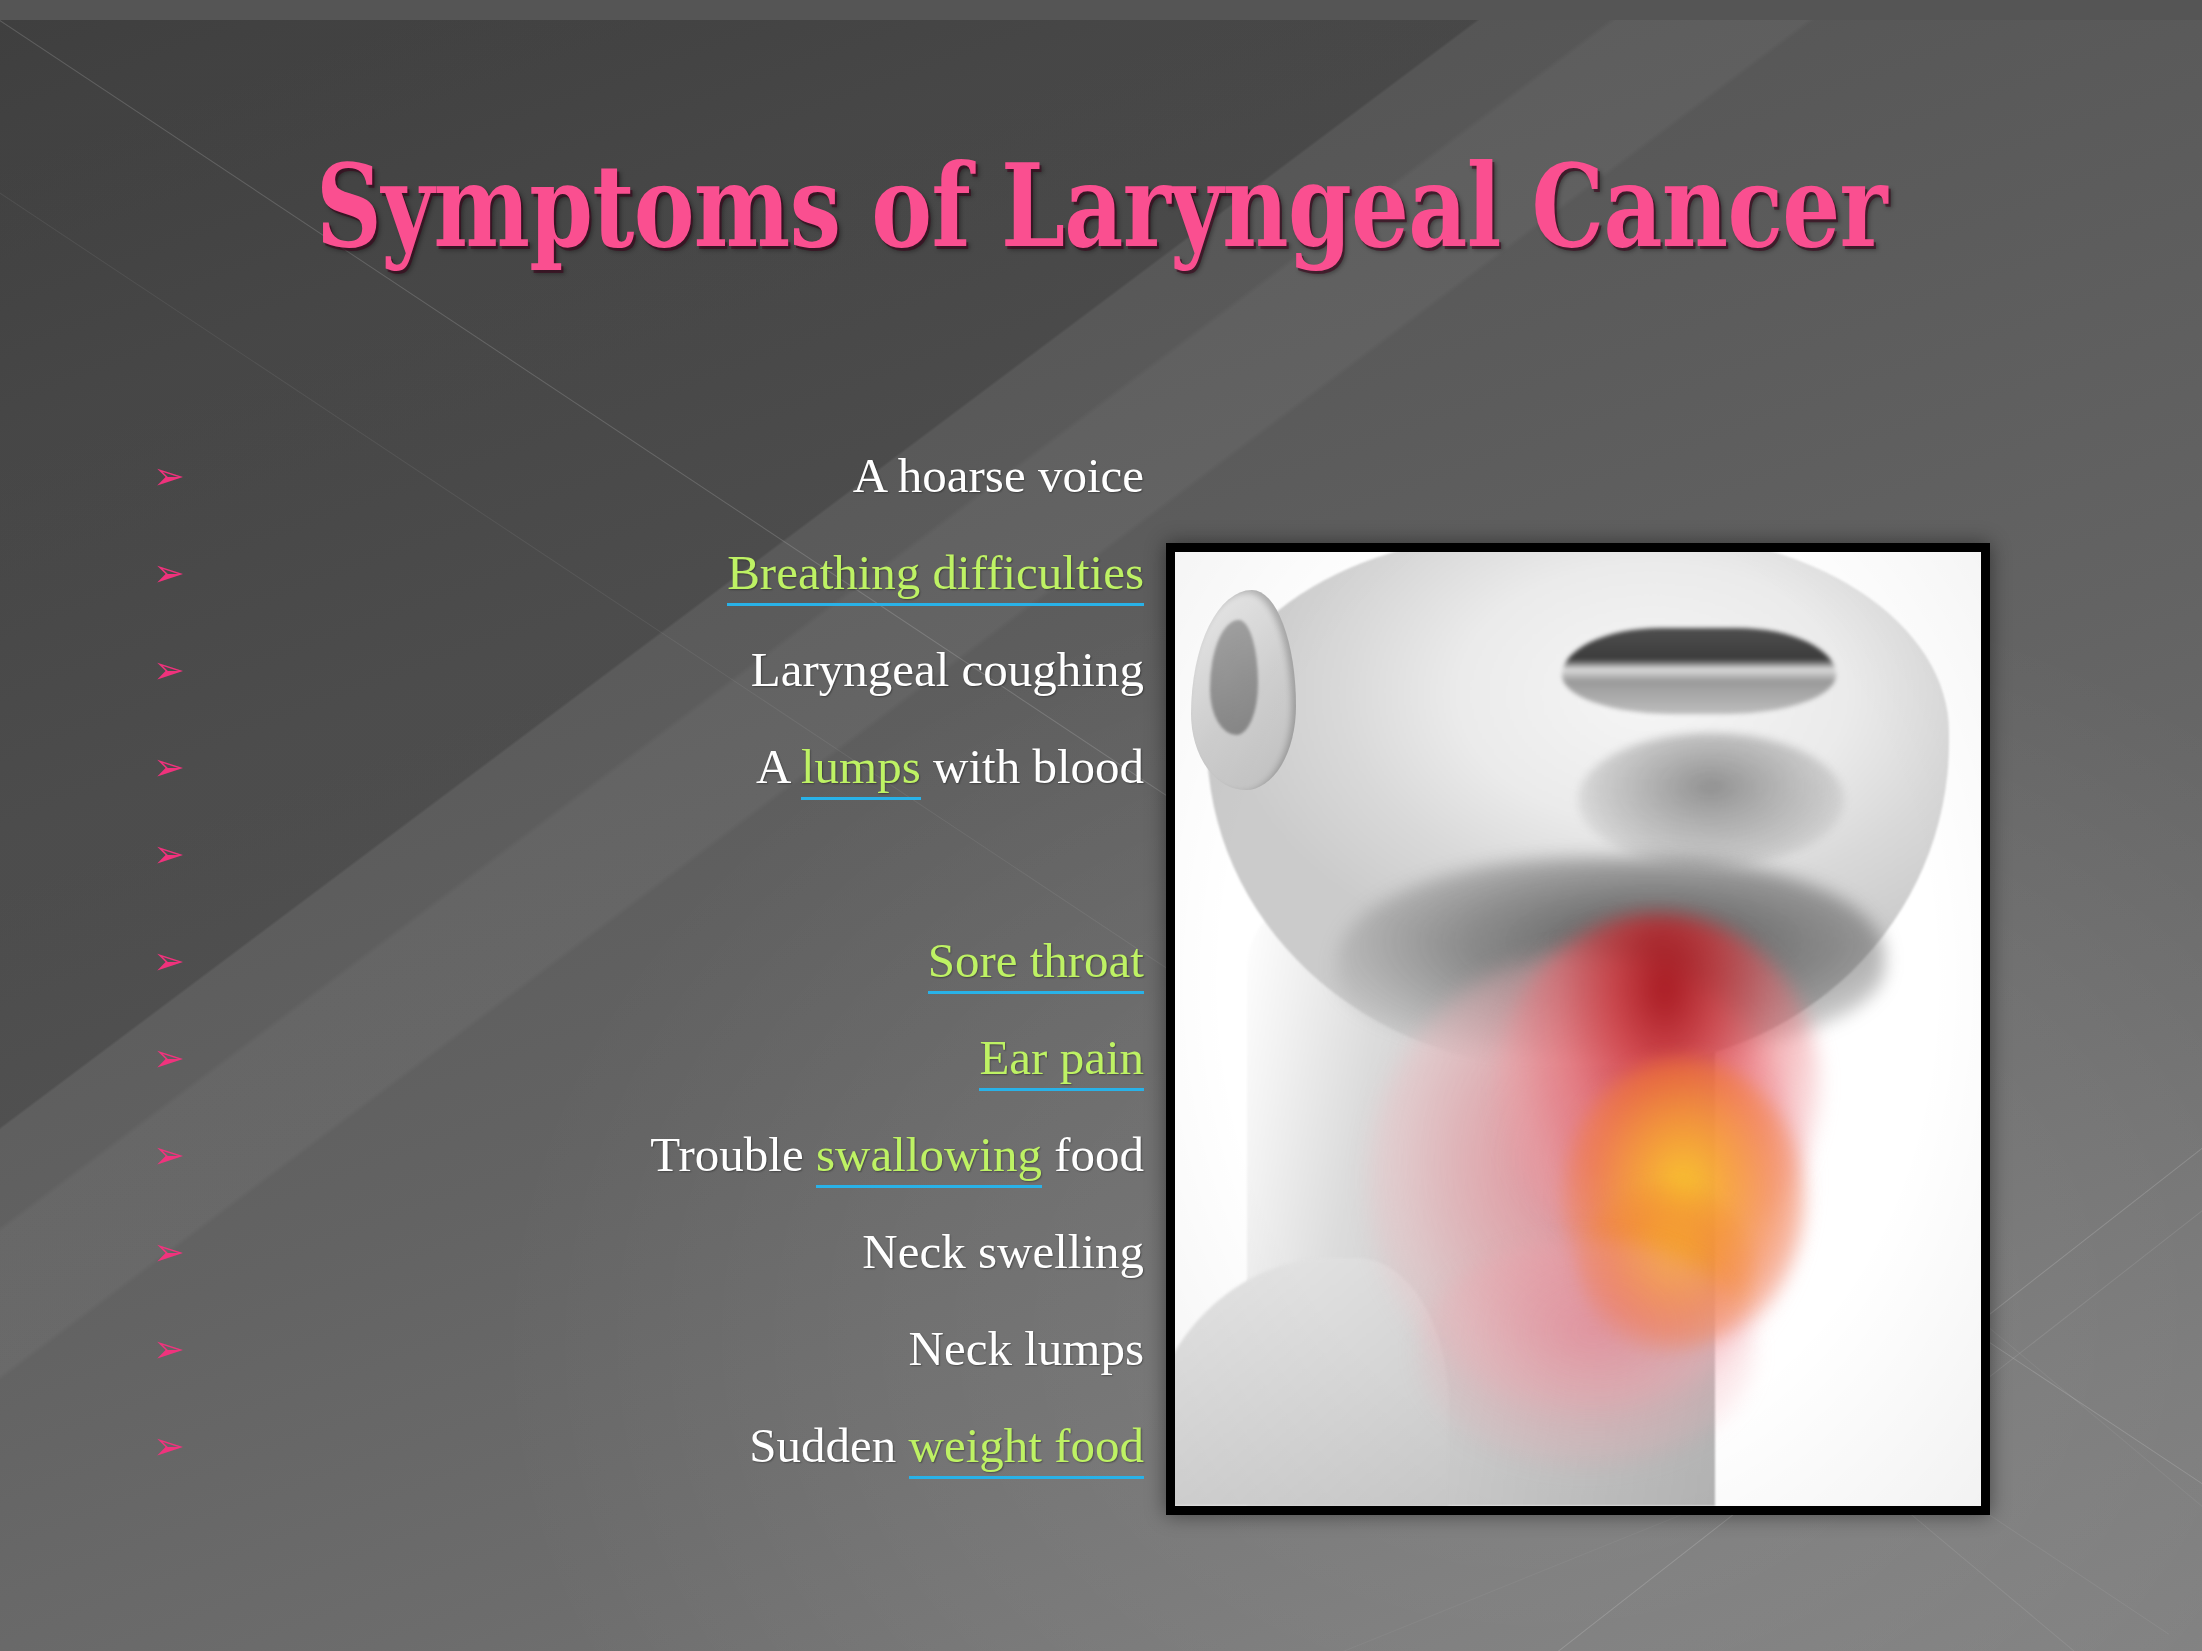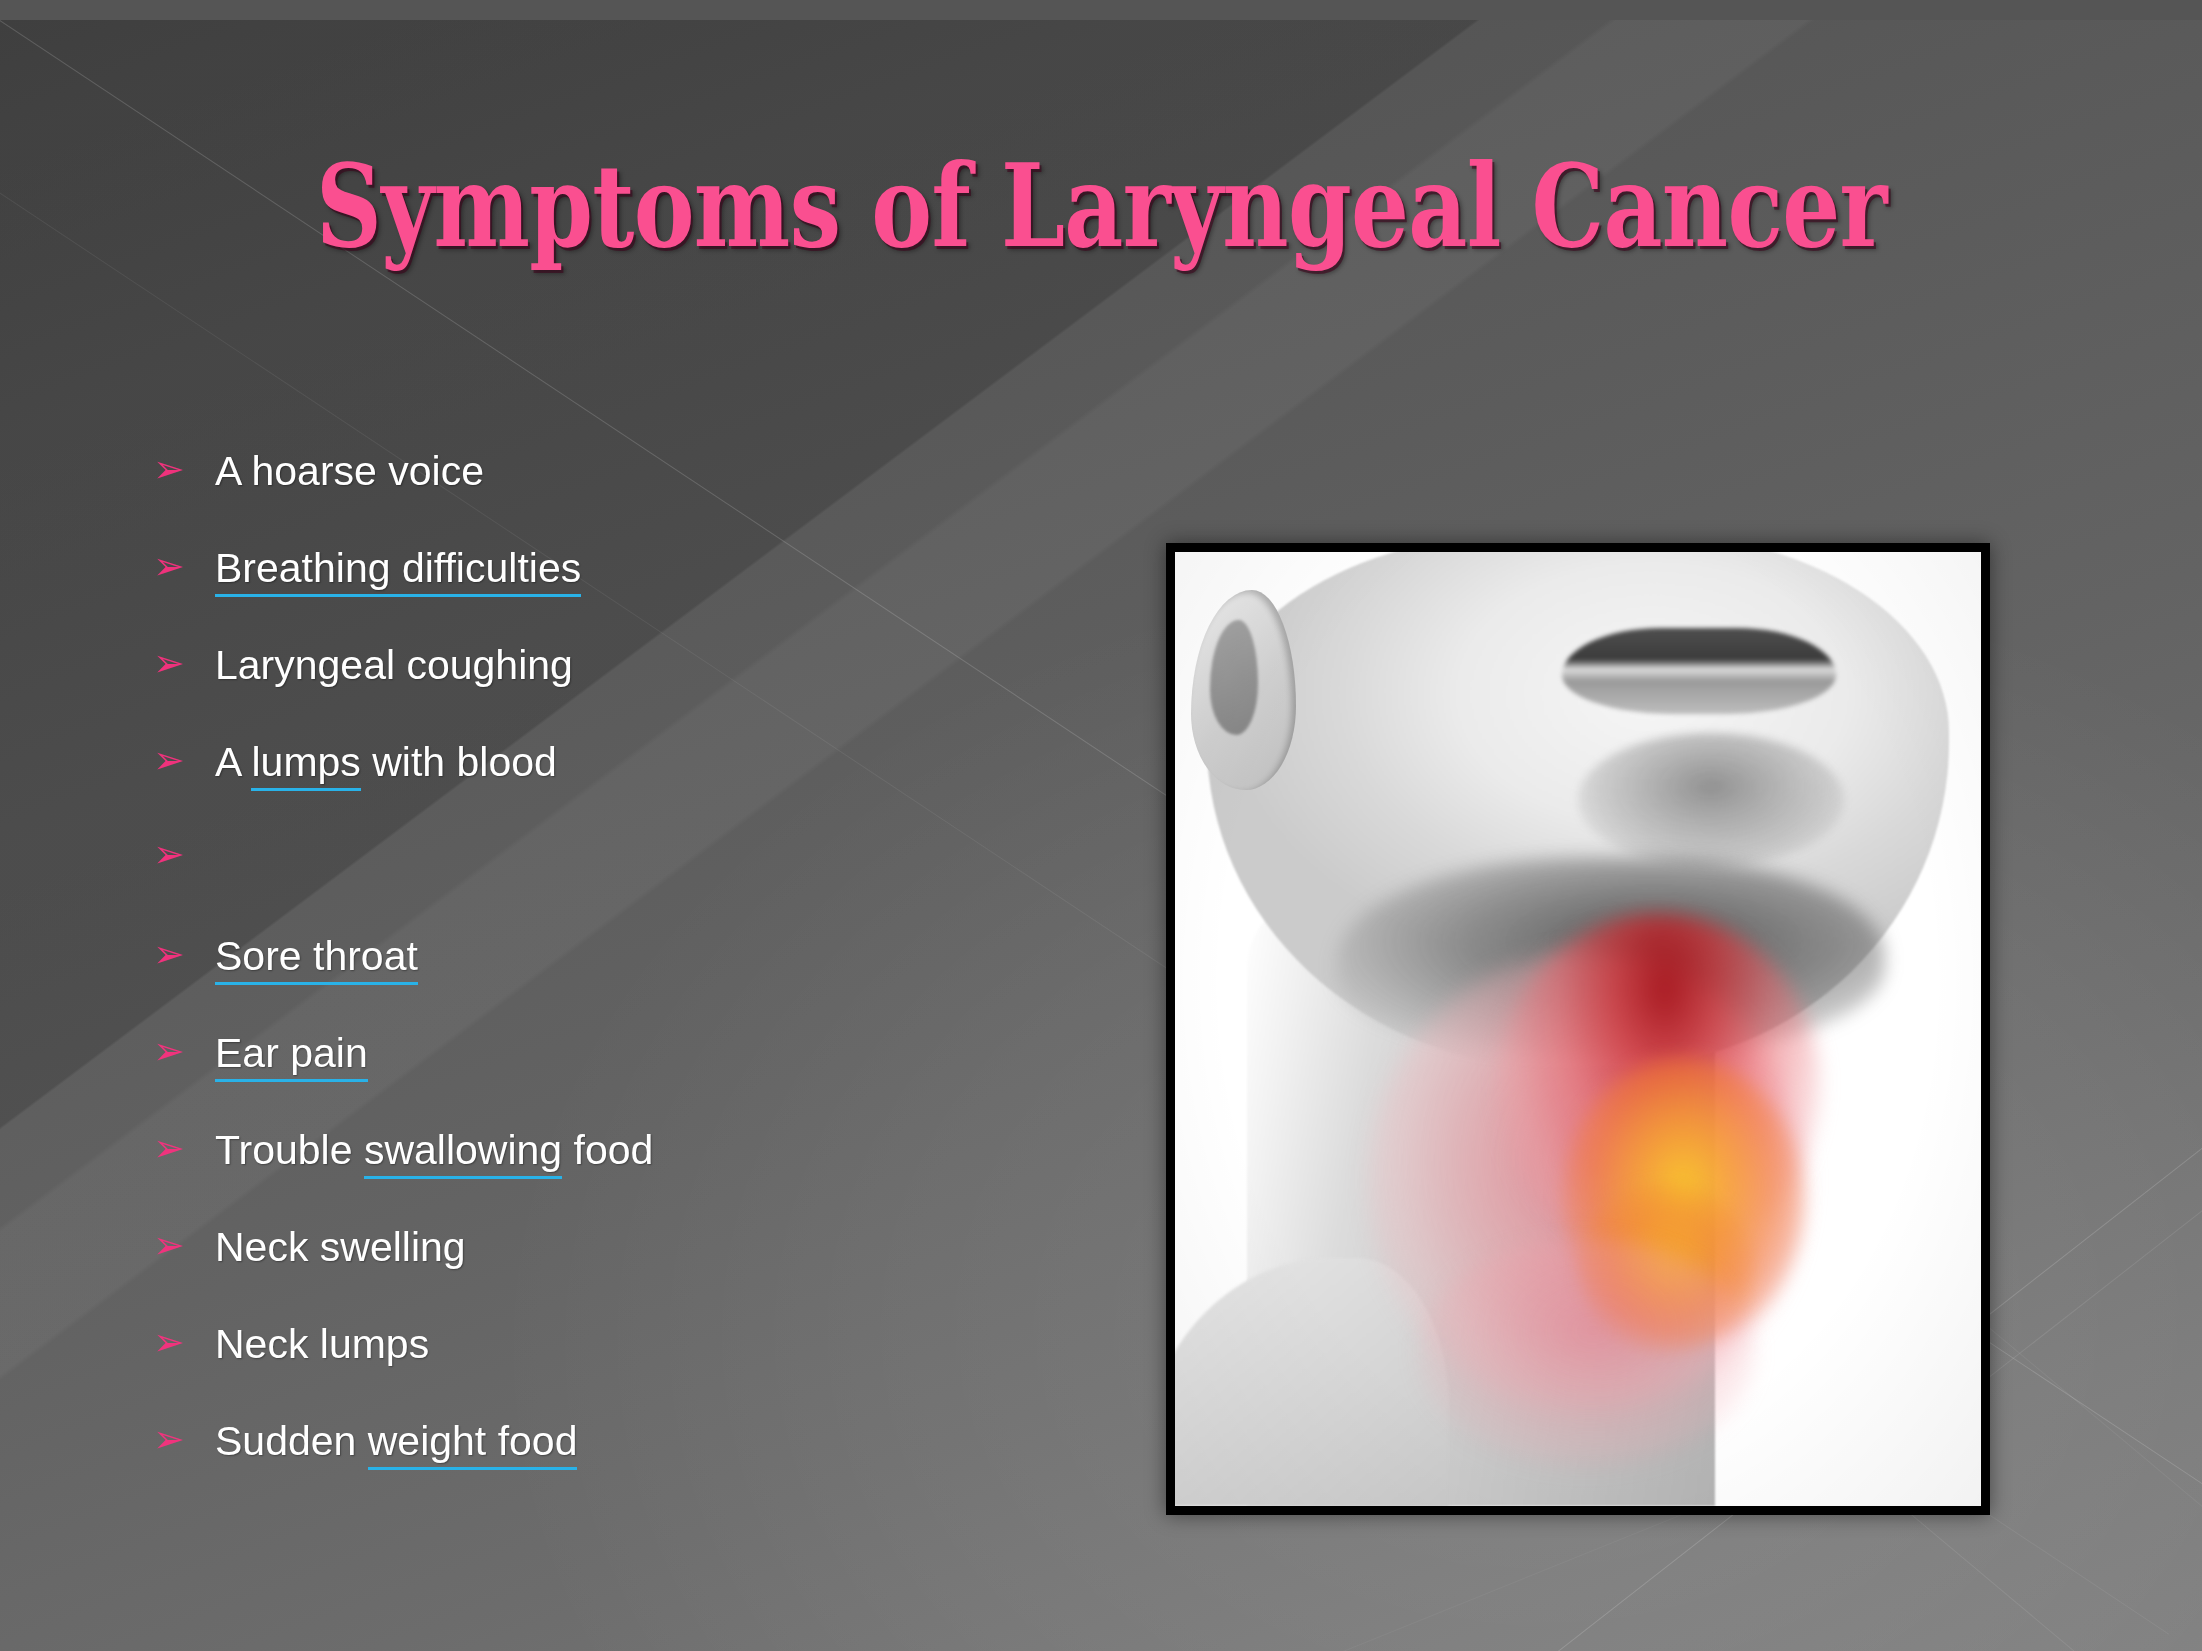--- a/index.html
+++ b/index.html
@@ -133,28 +133,29 @@
     text-align: left;
     padding-left: 24px;
     box-sizing: border-box;
     position: relative;
     top: -3.4px;
     opacity: 0.95;
   }
   .bullet-text {
     flex: 1 1 auto;
     color: #ffffff;
-    font-family: Liberation Sans, sans-serif;
-    font-size: 41px;
+    font-family: Liberation Serif, serif;
+    font-size: 49px;
     line-height: 1.05;
     white-space: nowrap;
     text-shadow: 0.9px 0.9px 1.7px rgba(0,0,0,0.35);
+    text-align: right;
   }
   .bullet-text .lnk {
-    color: #ffffff;
+    color: #bef264;
     text-decoration: none;
     border-bottom: 3.4px solid #29b2e8;
     padding-bottom: 3.4px;
   }
 
   
   .photo-frame {
     position: absolute;
     left: 1166px;
     top: 523px;

